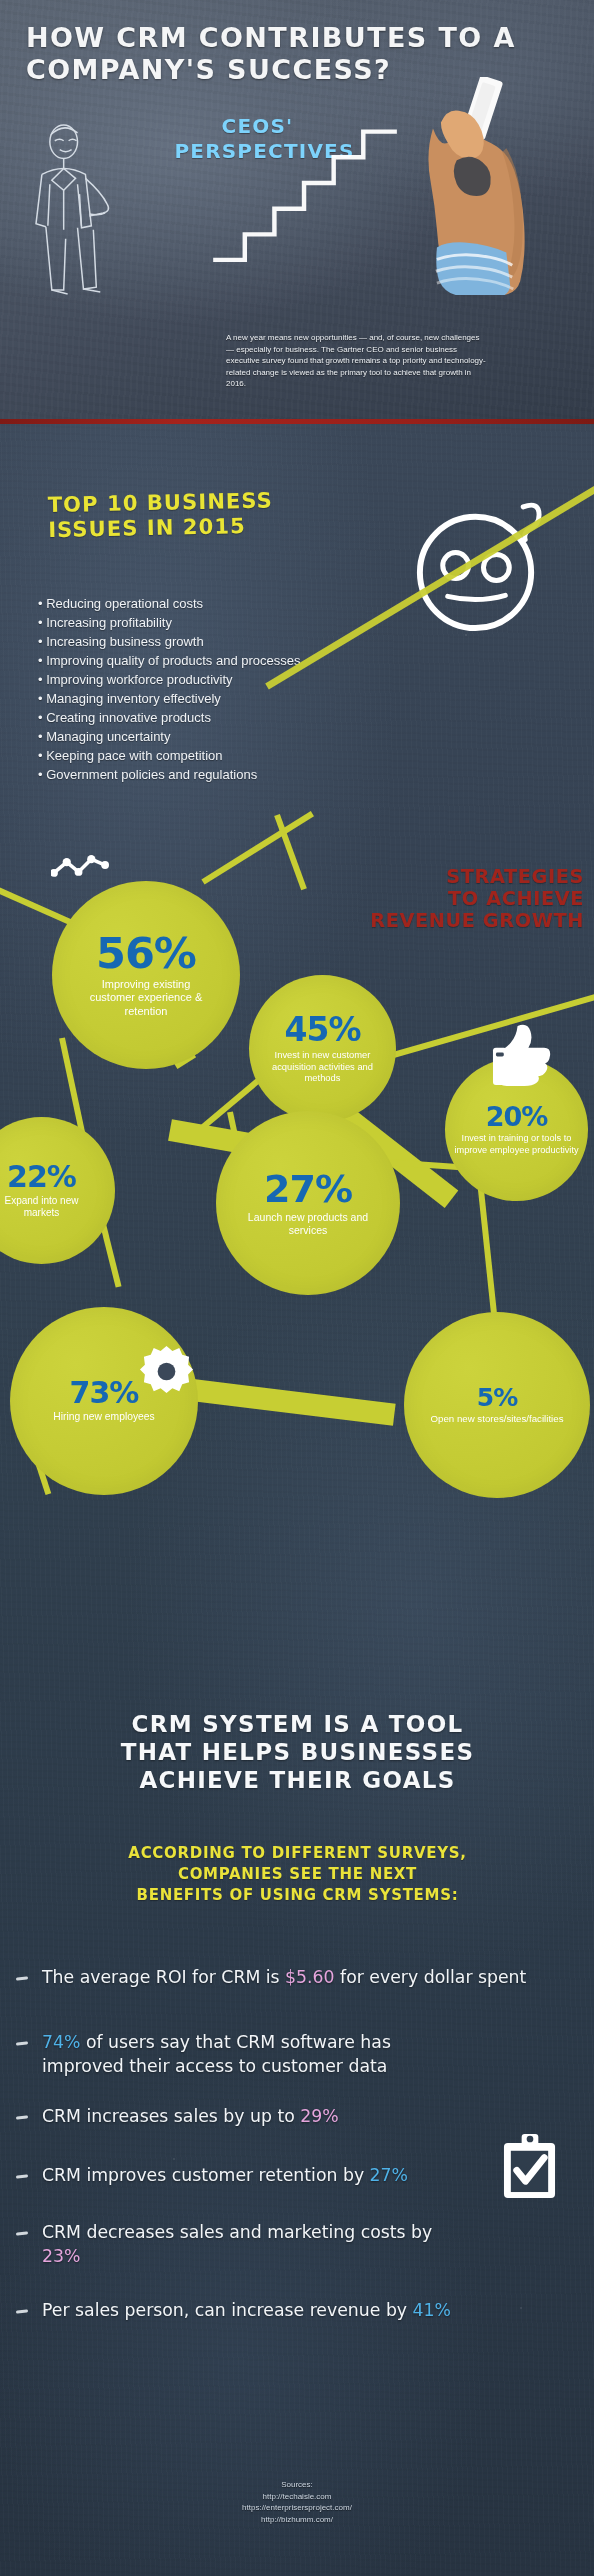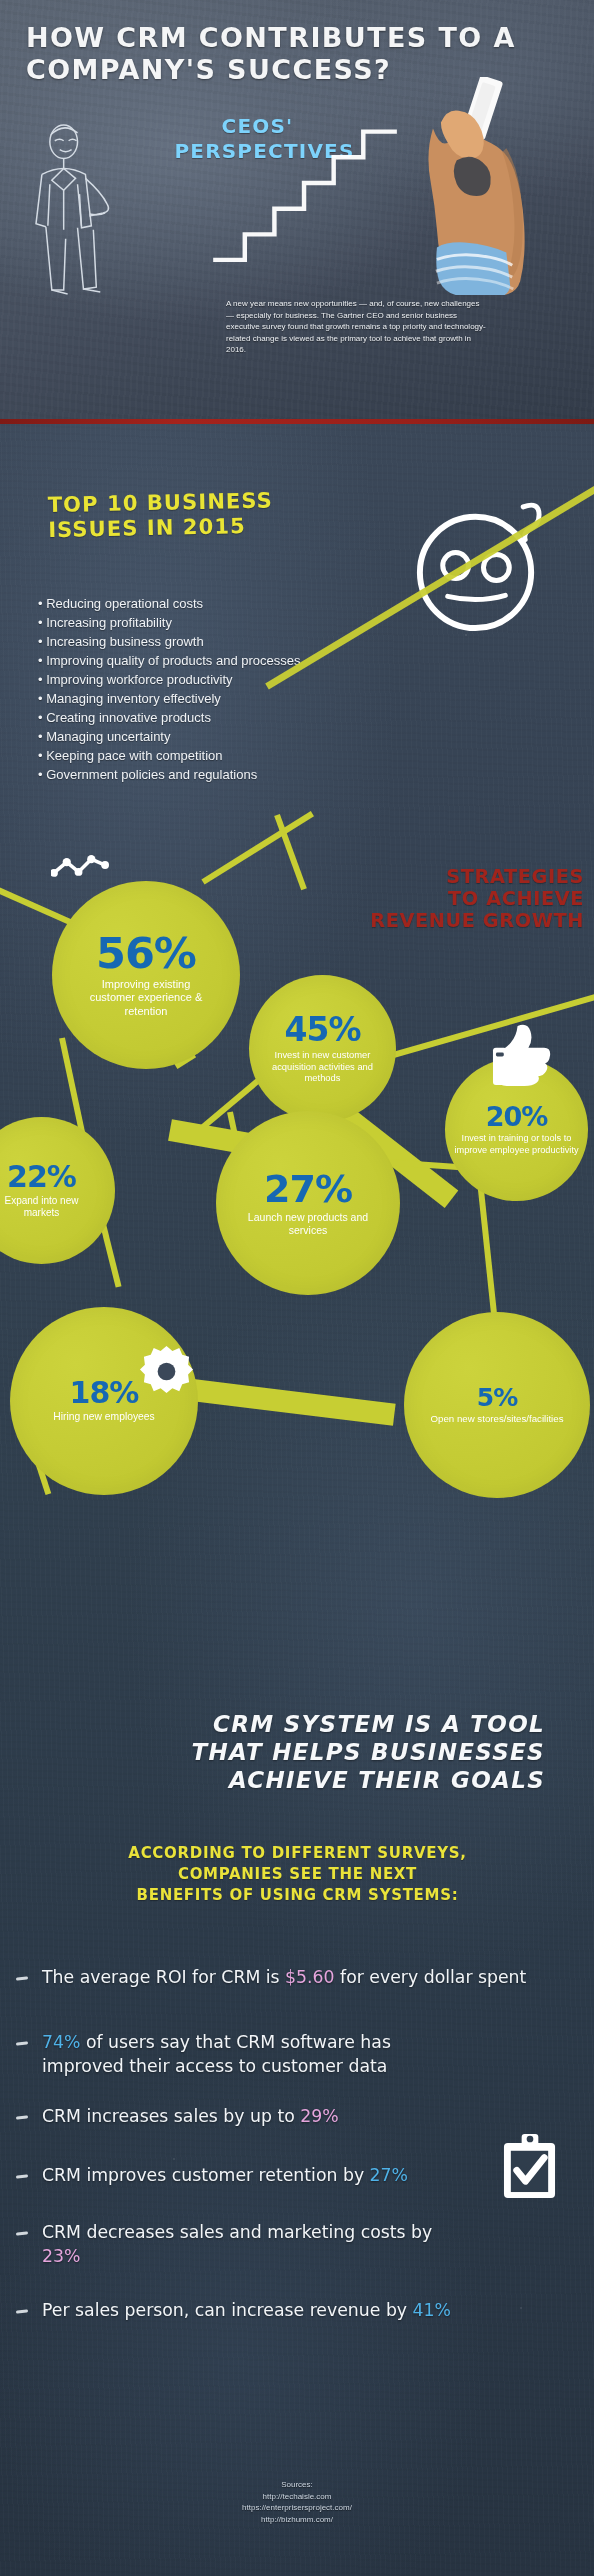--- a/index.html
+++ b/index.html
@@ -55,21 +55,21 @@
   }
   .h-sub{
     position:absolute; left:119px; top:114px; width:277px;
     color:#7dd3fc; font-size:20px; line-height:25px; letter-spacing:1.2px;
     font-weight:bold; text-transform:uppercase; text-align:center;
     font-family:"DejaVu Sans", sans-serif;
     text-shadow:0 1px 1px rgba(0,0,0,.35);
   }
   .h-sub .l2{ display:block; margin-left:14px; }
   .h-para{
-    position:absolute; left:226px; top:298px; width:262px;
+    position:absolute; left:226px; top:332px; width:262px;
     color:#eef1f4; font-size:8px; line-height:11.5px; text-align:left;
     text-shadow:0 1px 1px rgba(0,0,0,.5);
   }
   .stairs, .manfig, .hand{ position:absolute; }
   .stairs{ left:213px; top:104px; }
   .manfig{ left:20px; top:119px; }
   .hand{ left:419px; top:77px; }
 
   
   .s2-title{
@@ -119,24 +119,23 @@
   .bub .lbl{ color:#ffffff; line-height:1.22; margin-top:3px; }
 
   .icon-chart{ position:absolute; left:51px; top:853px; }
   .icon-thumb{ position:absolute; left:492px; top:1020px; }
   .icon-gear{ position:absolute; left:139px; top:1344px; }
 
   
   .s3-title{
     position:absolute; left:50px; top:1710px; width:495px;
     color:#f6f8fa; font-size:23px; line-height:28px; letter-spacing:1.3px;
-    font-weight:bold; text-transform:uppercase; text-align:right;
+    font-weight:bold; text-transform:uppercase; text-align:center;
     font-family:"DejaVu Sans", sans-serif;
     text-shadow:0 1px 2px rgba(0,0,0,.4);
-    font-style:italic;
   }
   .s3-sub{
     position:absolute; left:50px; top:1843px; width:495px;
     color:#eae33a; font-size:15px; line-height:21px; letter-spacing:0.7px;
     font-weight:bold; text-transform:uppercase; text-align:center;
     font-family:"DejaVu Sans", sans-serif;
     text-shadow:0 1px 1px rgba(0,0,0,.3);
   }
   .benefits{ position:absolute; left:0; top:1965px; width:594px; }
   .ben{
@@ -302,21 +301,21 @@
       <div class="pct" style="font-size:30px">22%</div>
       <div class="lbl" style="font-size:10px;width:99px">Expand into new markets</div>
     </div>
 
     <div class="bub" style="left:216px;top:289px;width:184px;height:184px;">
       <div class="pct" style="font-size:38px">27%</div>
       <div class="lbl" style="font-size:10.5px;width:134px">Launch new products and services</div>
     </div>
 
     <div class="bub" style="left:10px;top:485px;width:188px;height:188px;">
-      <div class="pct" style="font-size:30px">18%</div>
+      <div class="pct" style="font-size:30px">73%</div>
       <div class="lbl" style="font-size:10.3px;width:109px">Hiring new employees</div>
     </div>
 
     <div class="bub" style="left:404px;top:490px;width:186px;height:186px;">
       <div class="pct" style="font-size:25px">5%</div>
       <div class="lbl" style="font-size:9.7px;width:149px">Open new stores/sites/facilities</div>
     </div>
   </div>
 
   <svg class="icon-chart" width="59" height="30" viewBox="0 0 60 30">

